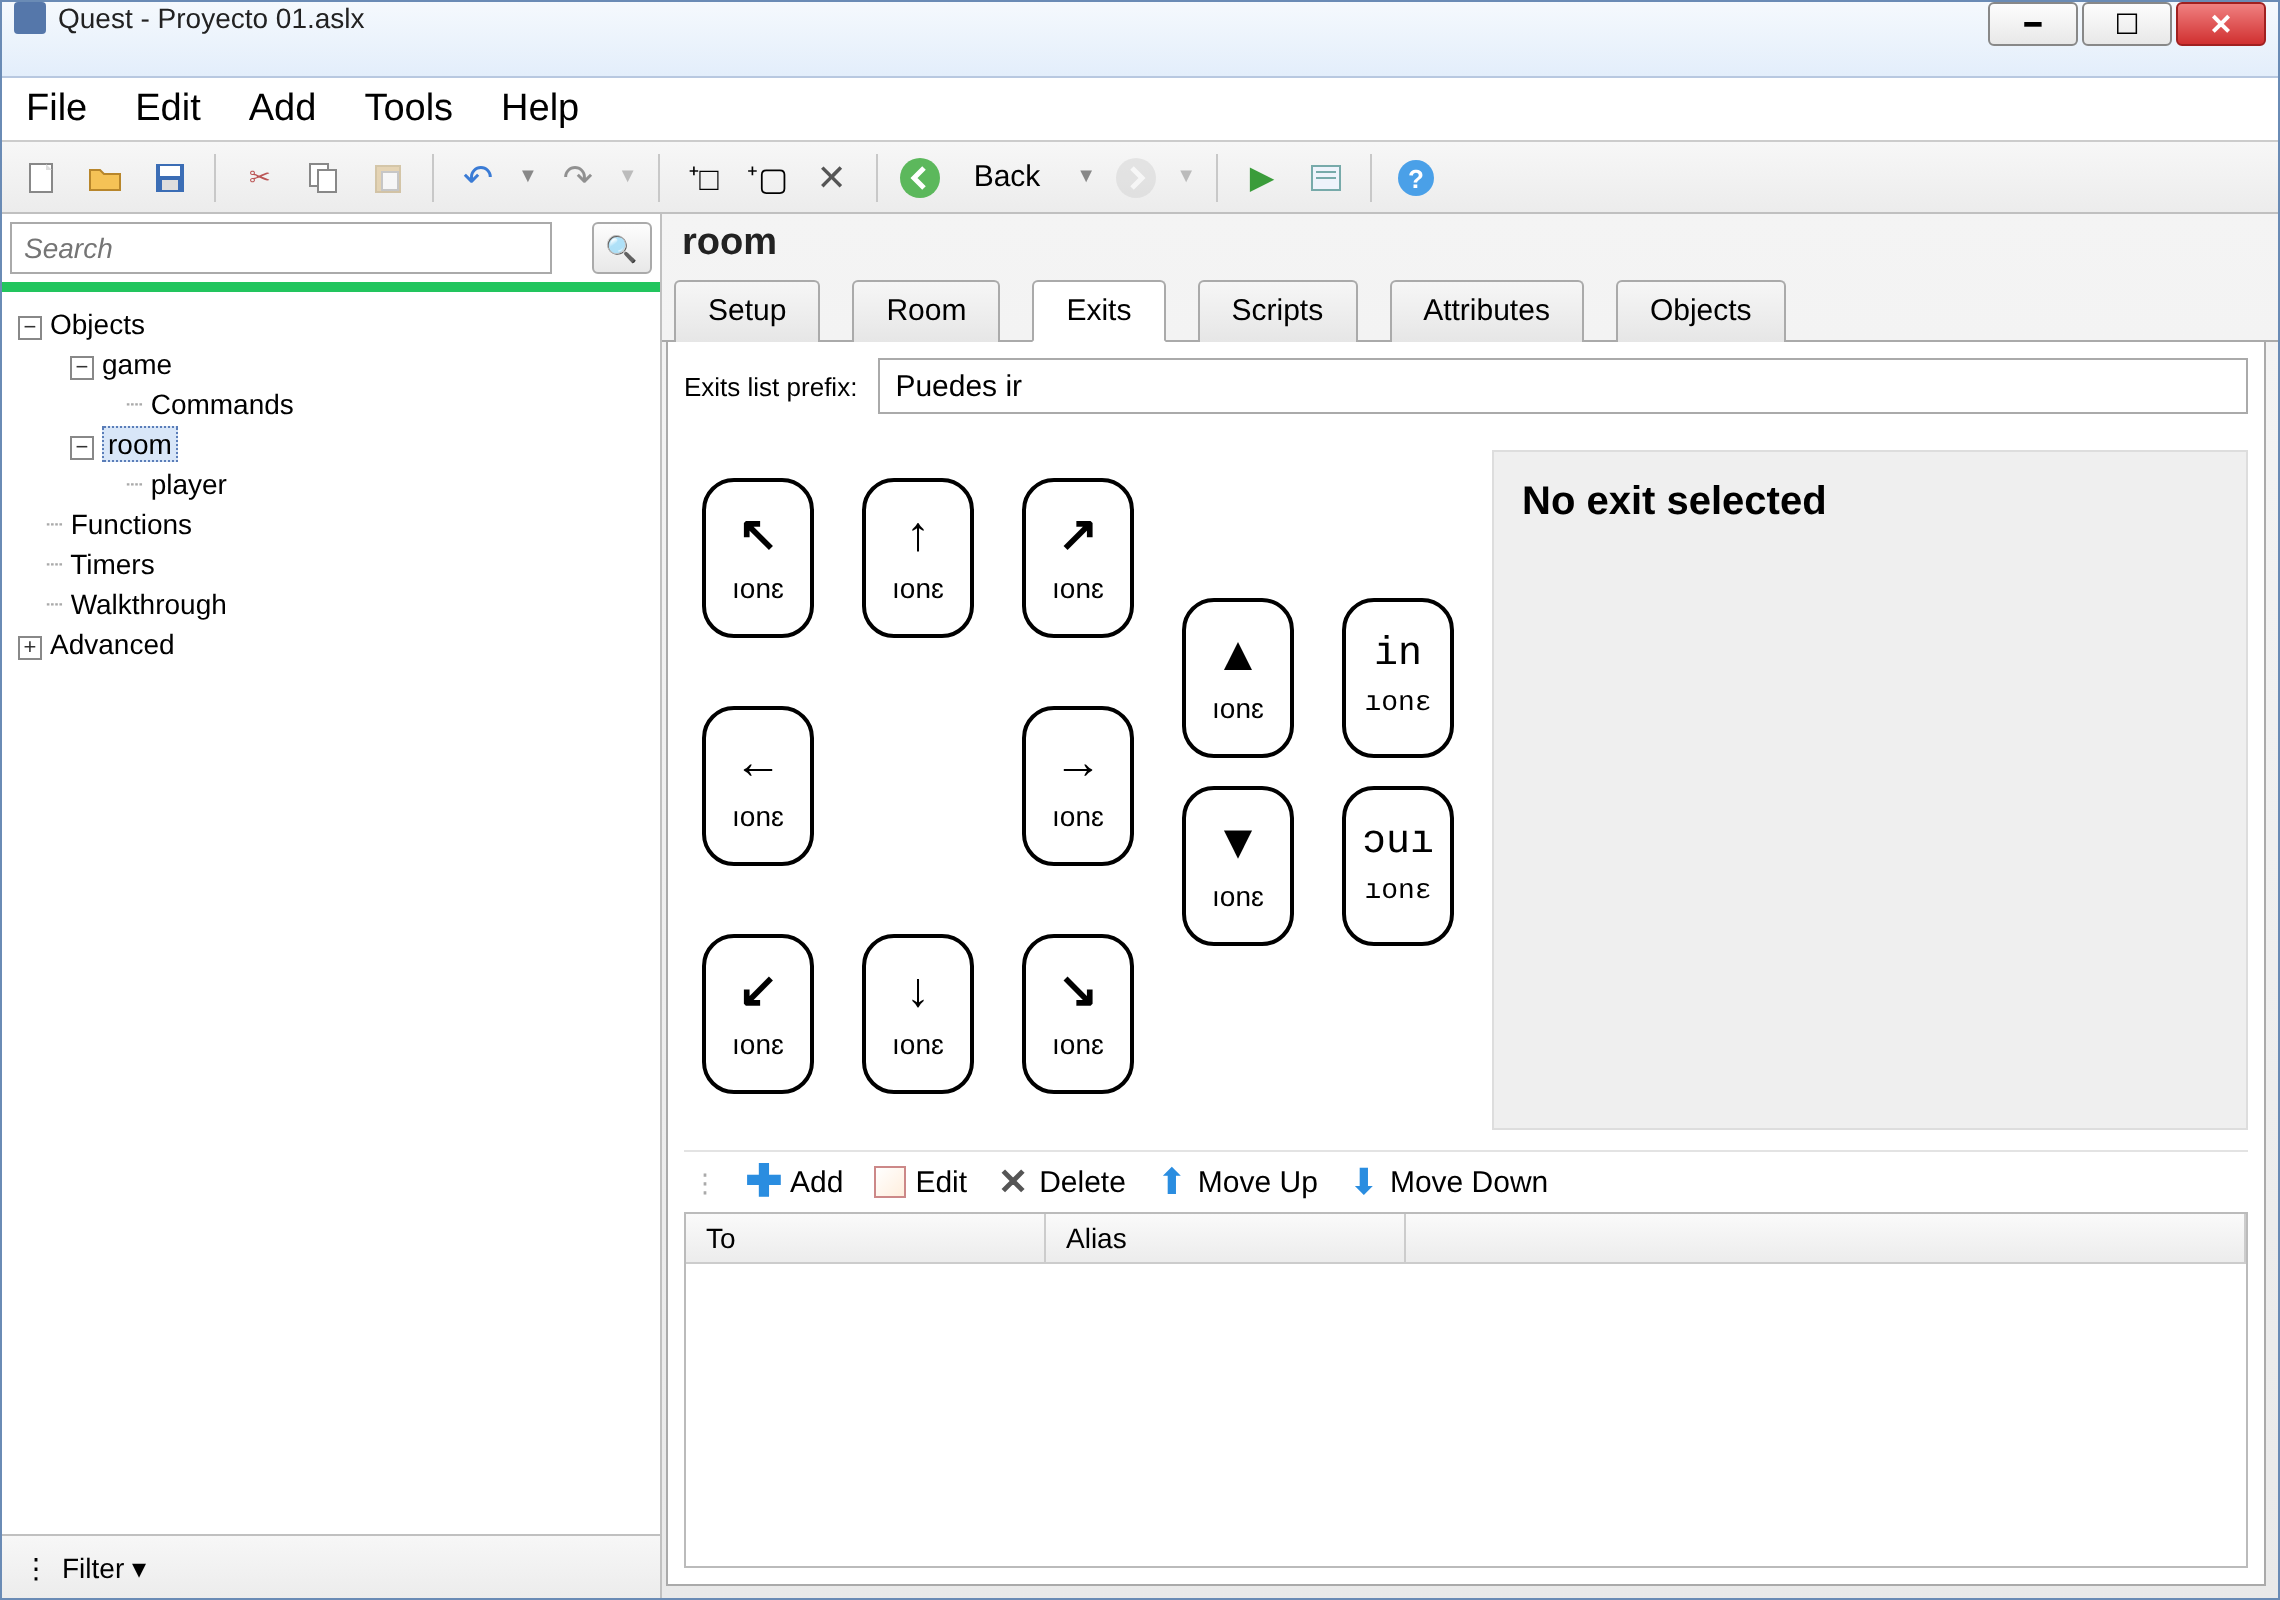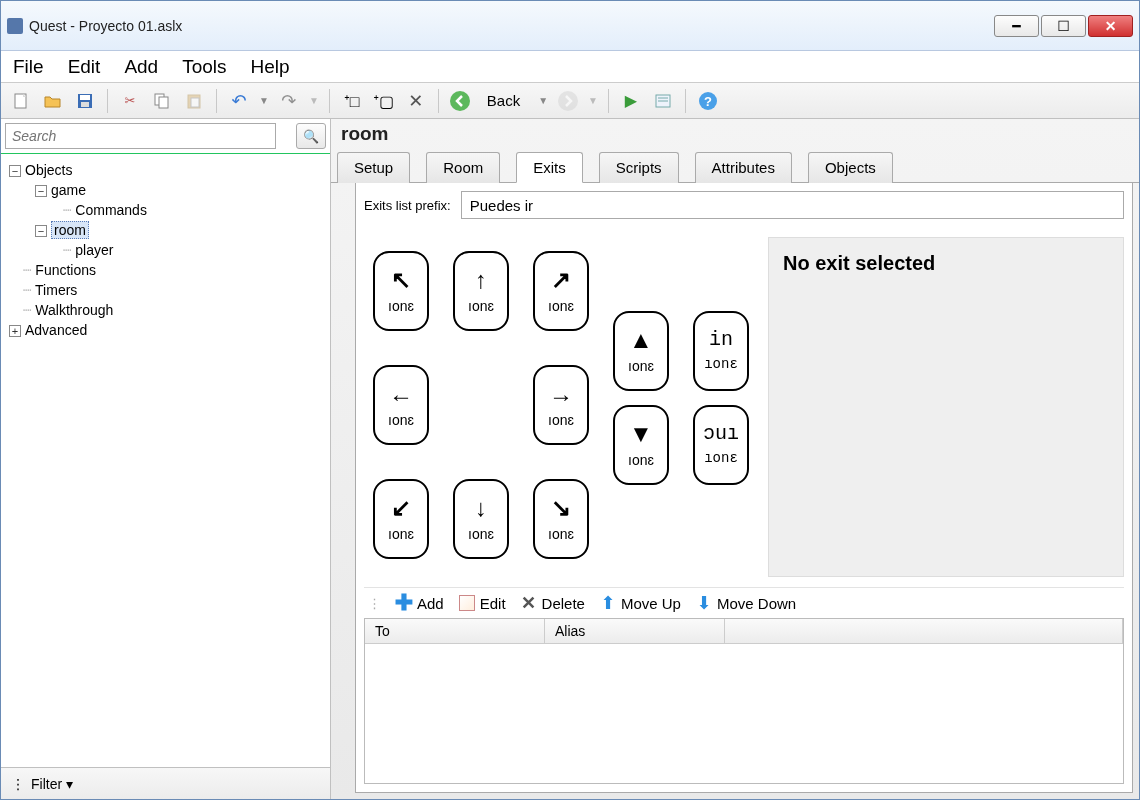--- a/index.html
+++ b/index.html
@@ -1,47 +1,47 @@
 <!DOCTYPE html>
 <html><head>
 <meta charset="utf-8">
 <style>
 * { box-sizing: border-box; margin: 0; padding: 0; }
 body { font-family: "Segoe UI", Tahoma, sans-serif; font-size: 13px; background: #d4e4f4; overflow: hidden; }
 .window { width: 1140px; height: 800px; background: #fff; display: flex; flex-direction: column; border: 1px solid #6a8bb5; }
-.titlebar { height: 50px; background: linear-gradient(#f5f9fd,#e3eefb); display: flex; align-items: center; padding: 0 6px; border-bottom: 1px solid #b8c8e0; }
+.titlebar { height: 38px; background: linear-gradient(#f5f9fd,#e3eefb); display: flex; align-items: flex-start; padding: 0 6px; border-bottom: 1px solid #b8c8e0; }
 .titlebar .app-icon { width: 16px; height: 16px; background: #5577aa; border-radius: 2px; margin-right: 6px; }
 .titlebar .title { flex: 1; color: #222; font-size: 14px; }
 .win-btns { display: flex; gap: 2px; }
 .win-btn { width: 45px; height: 22px; border: 1px solid #888; border-radius: 3px; display: flex; align-items: center; justify-content: center; background: linear-gradient(#fdfdfd,#e8e8e8); font-size: 14px; cursor: pointer; }
 .win-btn.close { background: linear-gradient(#f08080,#d03030); color: #fff; font-weight: bold; border-color: #a02020; }
 .menubar { height: 32px; display: flex; align-items: center; padding: 0 12px; gap: 24px; border-bottom: 1px solid #ccc; background: #fff; }
 .menubar span { font-size: 19px; cursor: pointer; }
 .toolbar { height: 36px; background: linear-gradient(#f7f7f7,#ececec); border-bottom: 1px solid #c0c0c0; display: flex; align-items: center; padding: 0 8px; gap: 8px; }
 .tb-sep { width: 1px; height: 24px; background: #c8c8c8; margin: 0 2px; }
 .tb-btn { width: 24px; height: 24px; display: flex; align-items: center; justify-content: center; cursor: pointer; border-radius: 2px; }
 .tb-btn.disabled { opacity: 0.4; cursor: default; }
 .back-btn { display: flex; align-items: center; gap: 16px; font-size: 15px; cursor: pointer; }
 .body-area { flex: 1; display: flex; min-height: 0; }
 .sidebar { width: 330px; display: flex; flex-direction: column; border-right: 1px solid #c0c0c0; background: #fff; }
-.search-row { display: flex; padding: 4px; border-bottom: 1px solid #22c55e; gap: 20px; }
+.search-row { display: flex; padding: 4px; border-bottom: 5px solid #22c55e; gap: 20px; }
 .search-row input { flex: 1; height: 26px; padding: 0 6px; border: 1px solid #aaa; font-size: 14px; font-style: italic; color: #888; }
 .search-btn { width: 30px; height: 26px; border: 1px solid #aaa; background: linear-gradient(#fdfdfd,#e8e8e8); border-radius: 3px; display: flex; align-items: center; justify-content: center; cursor: pointer; }
 .tree { flex: 1; padding: 6px 4px; overflow: auto; font-size: 14px; }
 .tree-item { padding: 2px 0 2px 0; white-space: nowrap; cursor: pointer; }
 .tree-item .tg { display:inline-block; width:12px; height:12px; border:1px solid #888; text-align:center; line-height:10px; font-size:11px; margin-right:4px; background:#fff; color:#333; }
 .tree-item .dots { color:#aaa; }
 .tree-item.selected .lbl { background: #d8e6f8; border: 1px dotted #5a7db8; padding: 0 2px; }
 .filter-bar { height: 32px; border-top: 1px solid #c0c0c0; display: flex; align-items: center; padding: 0 10px; background: linear-gradient(#f7f7f7,#ececec); cursor: pointer; font-size: 14px; }
 .main { flex: 1; display: flex; flex-direction: column; background: linear-gradient(#f4f4f4,#e9e9e9); min-width: 0; }
 .page-title { font-size: 19px; font-weight: bold; padding: 4px 10px 6px; color: #222; }
 .tabs { display: flex; padding-left: 6px; border-bottom: 1px solid #aaa; }
 .tab { padding: 6px 16px; border: 1px solid #aaa; border-bottom: none; background: linear-gradient(#f6f6f6,#e6e6e6); margin-right: 16px; border-radius: 3px 3px 0 0; font-size: 15px; cursor: pointer; position: relative; top: 1px; }
 .tab.active { background: #fff; border-bottom: 1px solid #fff; font-weight: normal; }
-.tab-content { flex: 1; background: #fff; border: 1px solid #aaa; border-top: none; margin: 0 6px 6px 24px; display: flex; flex-direction: column; padding: 8px; min-height: 0; }
+.tab-content { flex: 1; background: #fff; border: 1px solid #aaa; border-top: none; margin: 0 6px 6px 2px; display: flex; flex-direction: column; padding: 8px; min-height: 0; }
 .prefix-row { display: flex; align-items: center; gap: 10px; margin-bottom: 18px; }
 .prefix-row input { flex: 1; height: 28px; border: 1px solid #aaa; padding: 0 8px; font-size: 15px; }
 .exits-area { display: flex; gap: 10px; }
 .compass { display: grid; grid-template-columns: repeat(5, 74px); grid-auto-rows: 112px; gap: 2px 6px; }
 .dir-btn { width: 56px; height: 80px; border: 2px solid #000; border-radius: 16px; background: #fff; display: flex; flex-direction: column; align-items: center; justify-content: center; cursor: pointer; margin: 14px auto; }
 .dir-btn .arrow { font-size: 24px; font-weight: bold; line-height: 1; }
 .dir-btn .cap { font-size: 14px; margin-top: 6px; overflow: hidden; }
 .dir-btn.txt .arrow { font-size: 20px; font-weight: normal; }
 .empty-cell { }
 .detail-panel { flex: 1; background: #efefef; border: 1px solid #ddd; padding: 14px; font-weight: bold; font-size: 20px; min-width: 240px; }

